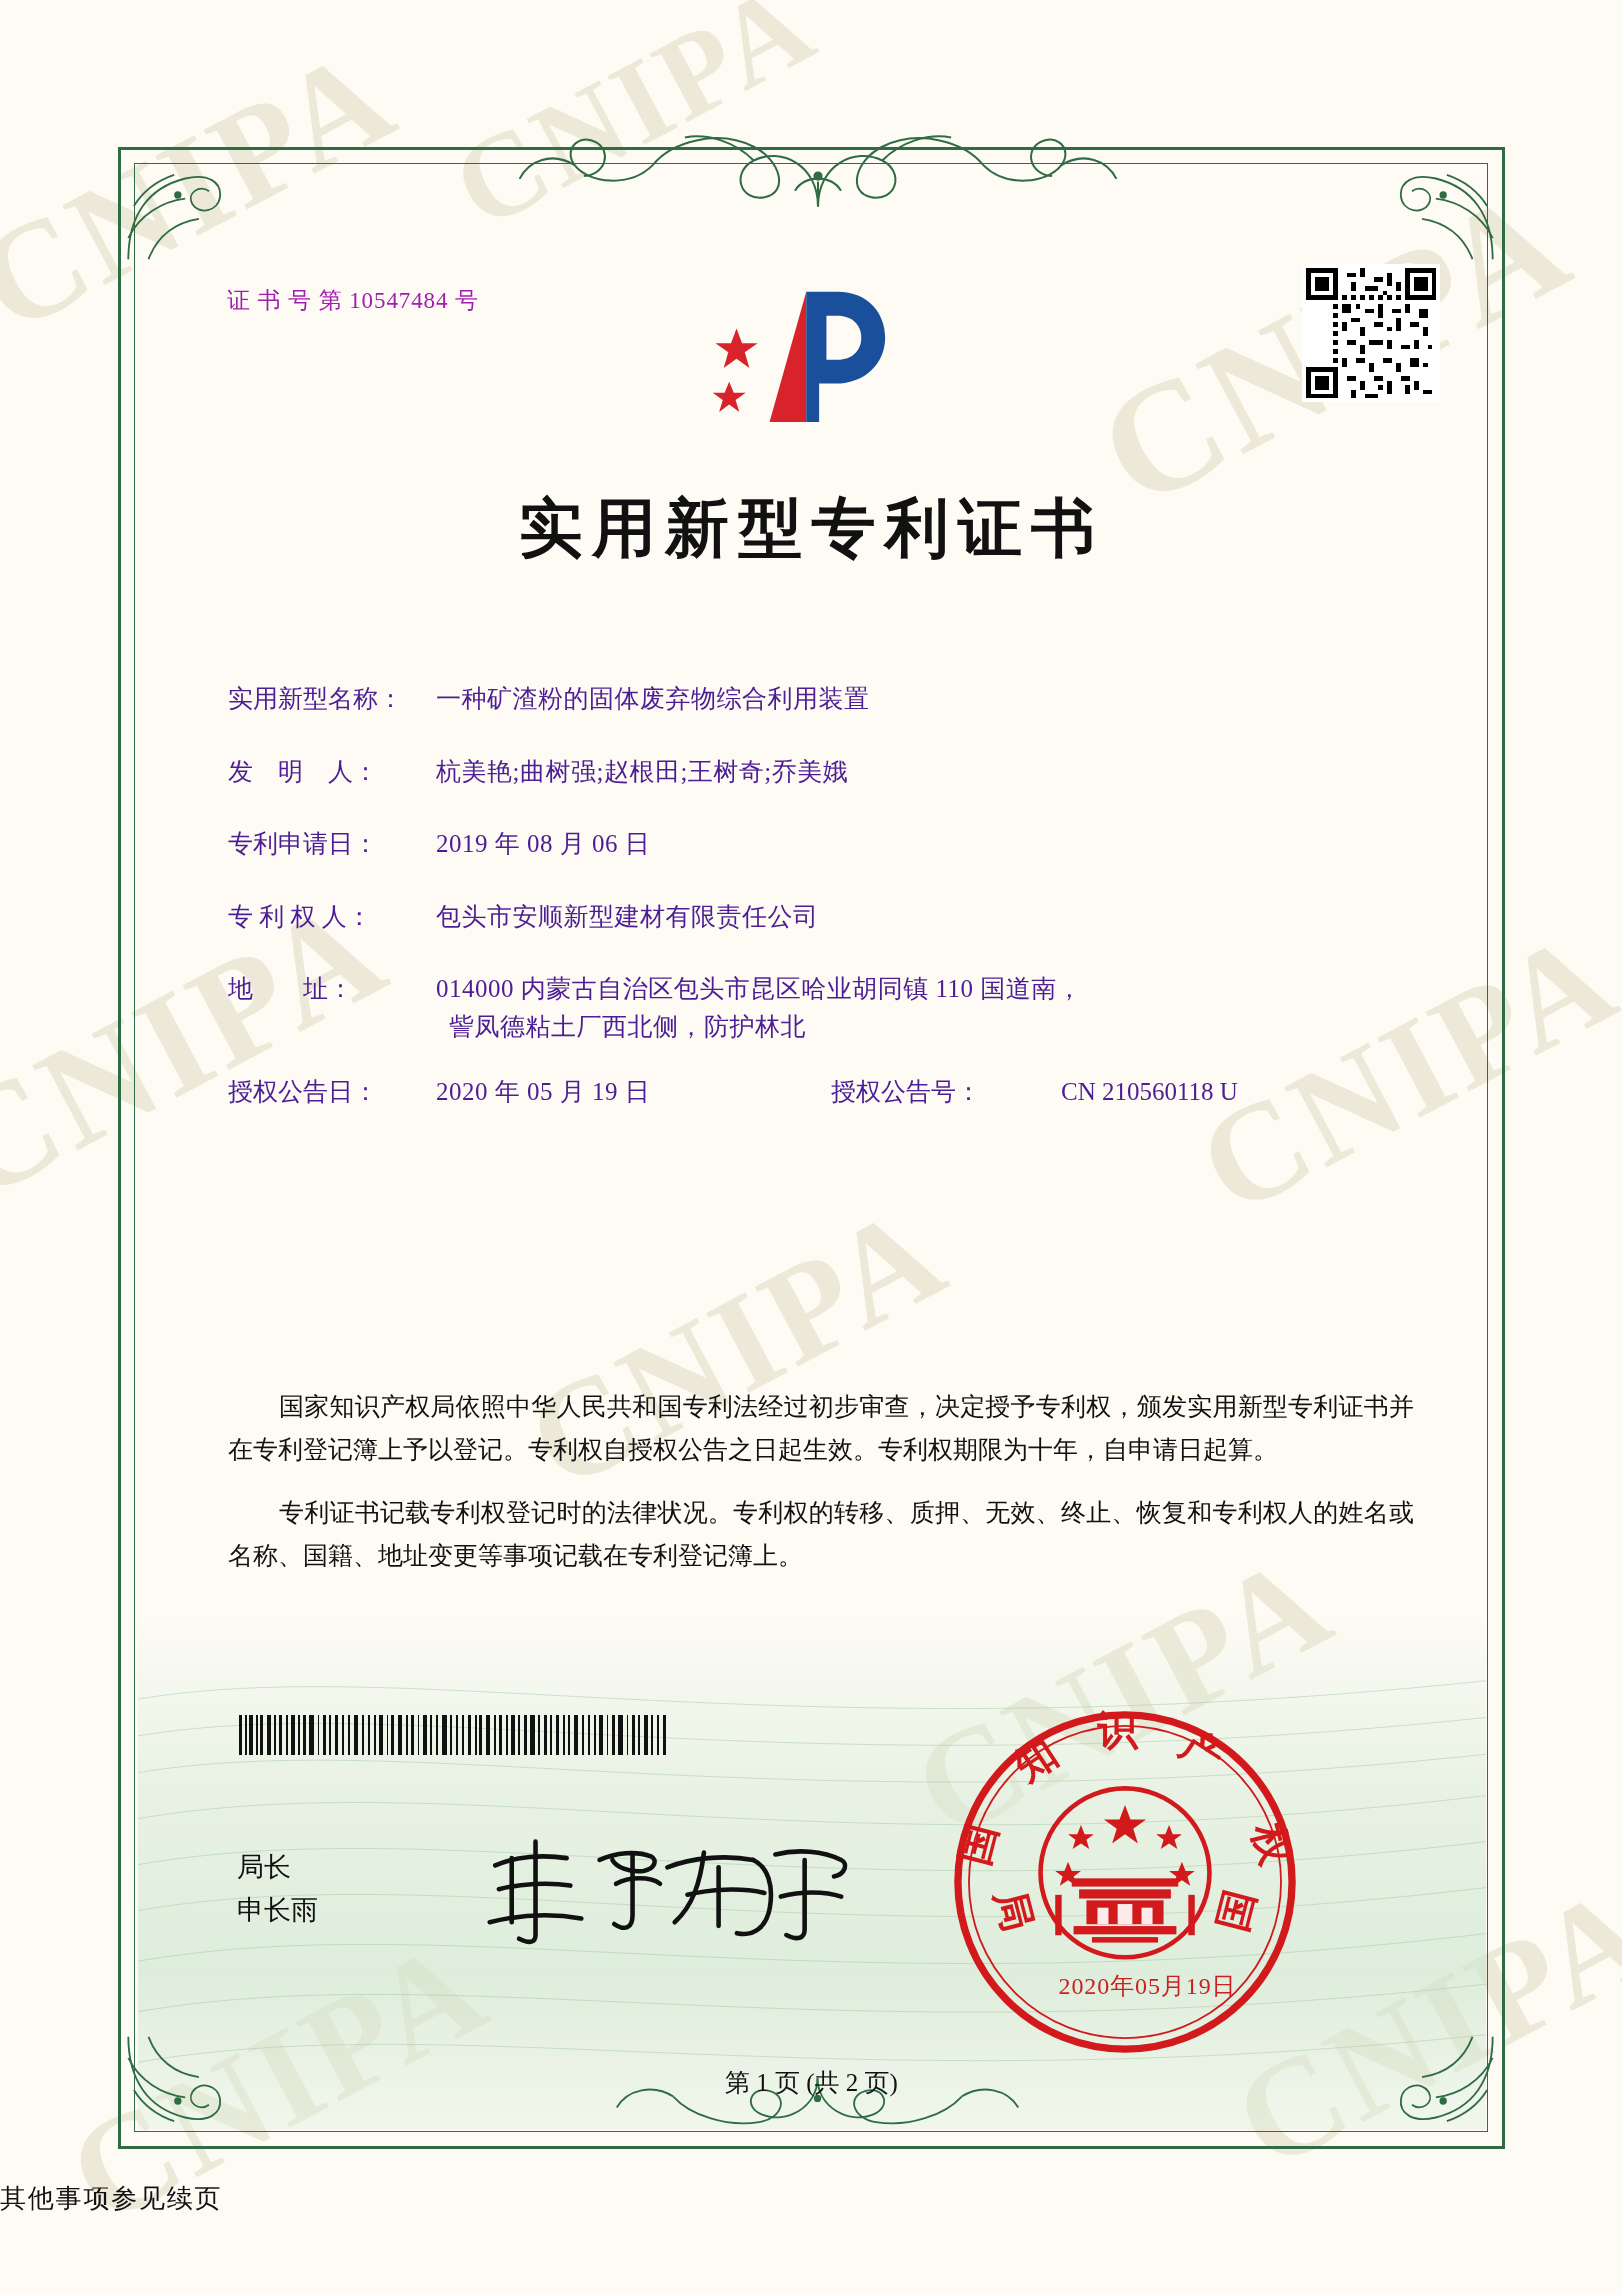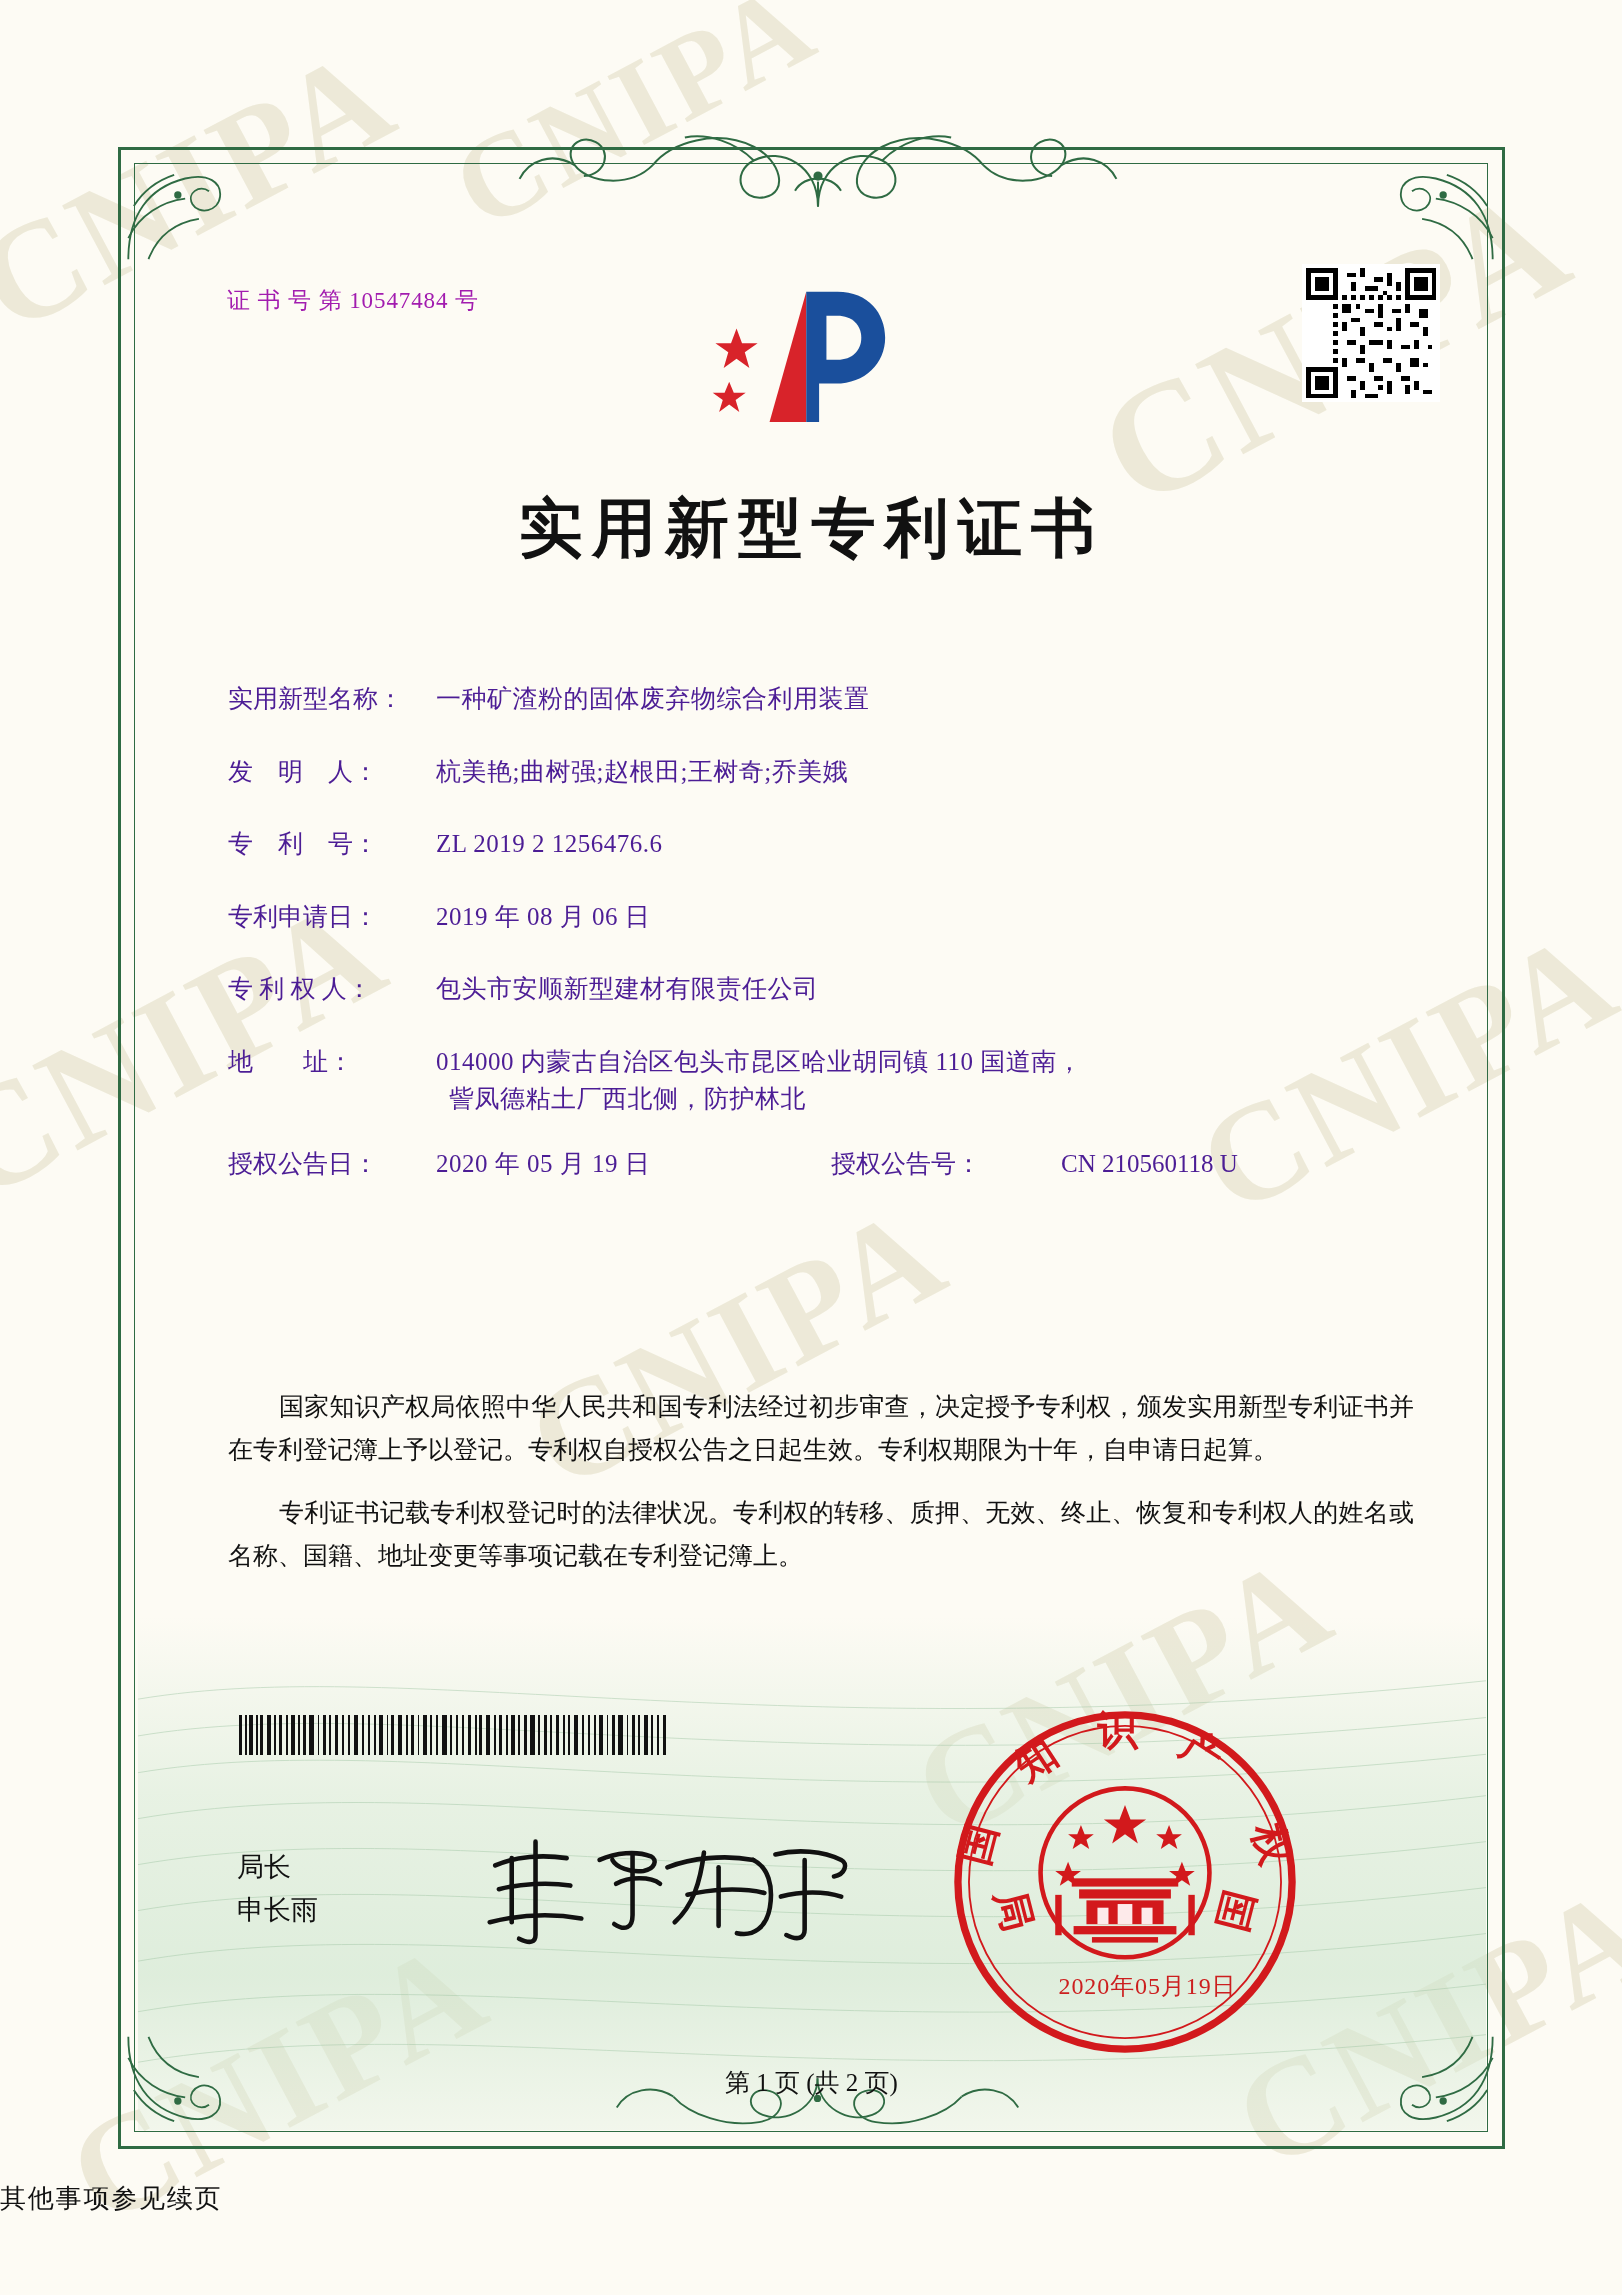--- a/index.html
+++ b/index.html
@@ -489,24 +489,20 @@
     <div class="frow">
       <div class="flabel">实用新型名称：</div>
       <div class="fvalue">一种矿渣粉的固体废弃物综合利用装置</div>
     </div>
 
     <div class="frow">
       <div class="flabel">发    明    人：</div>
       <div class="fvalue">杭美艳;曲树强;赵根田;王树奇;乔美娥</div>
     </div>
 
-    <div class="frow">
-      <div class="flabel">专    利    号：</div>
-      <div class="fvalue">ZL 2019 2 1256476.6</div>
-    </div>
 
     <div class="frow">
       <div class="flabel">专利申请日：</div>
       <div class="fvalue">2019 年 08 月 06 日</div>
     </div>
 
     <div class="frow">
       <div class="flabel">专 利 权 人：</div>
       <div class="fvalue">包头市安顺新型建材有限责任公司</div>
     </div>

